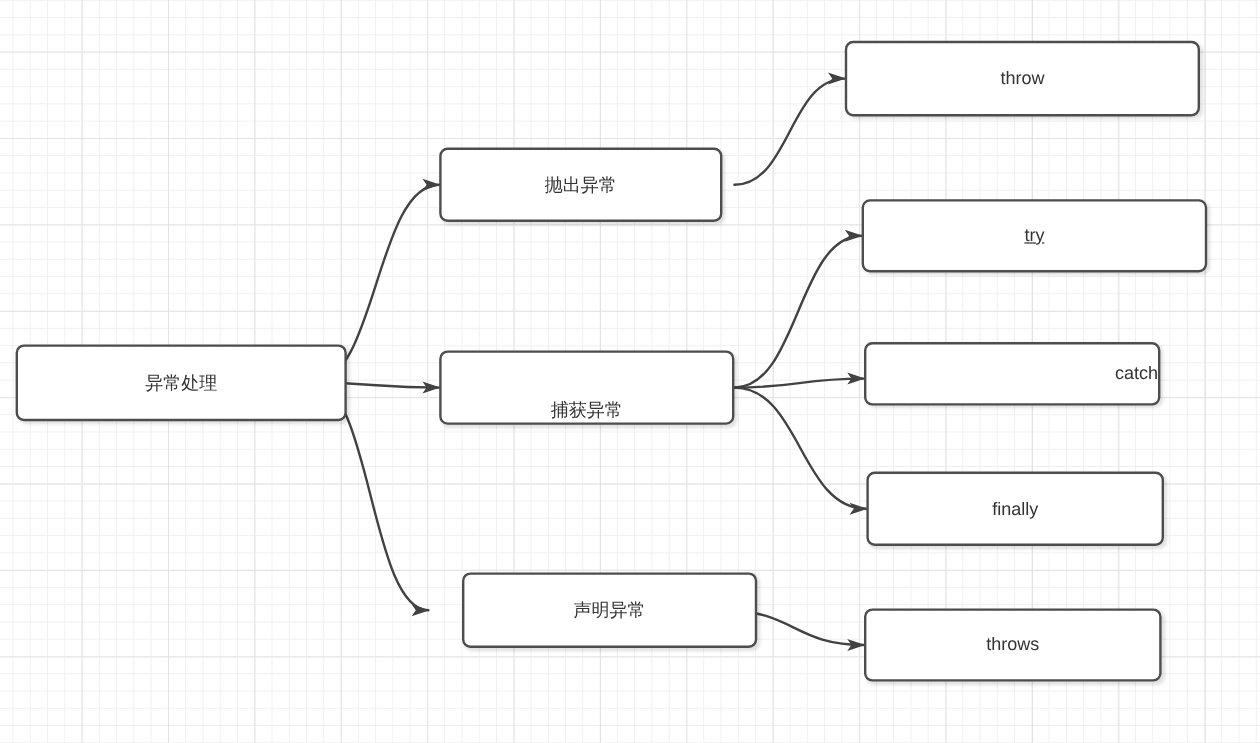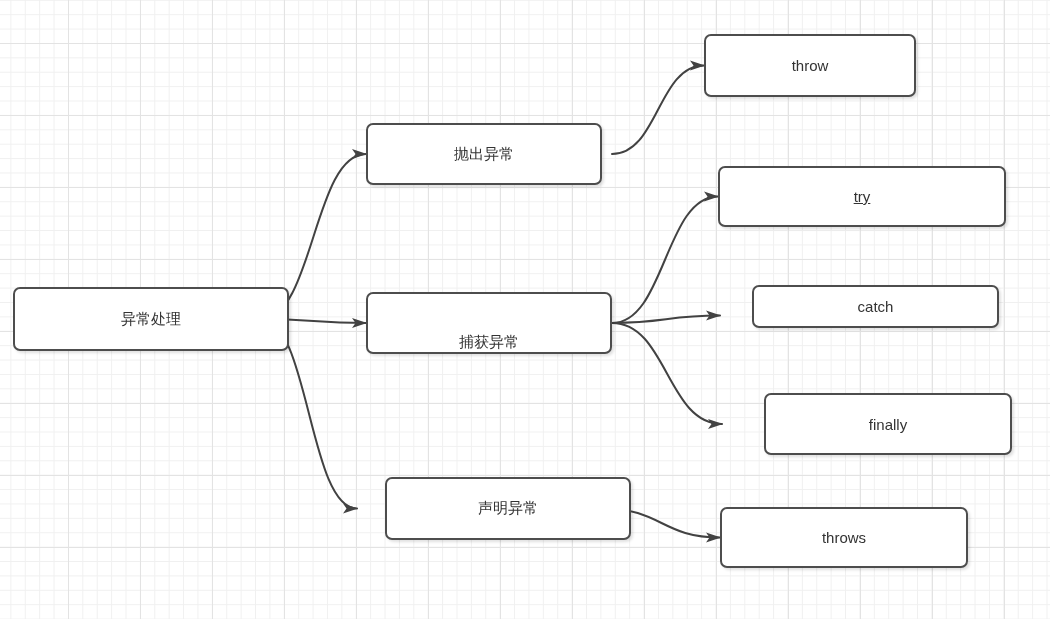--- a/index.html
+++ b/index.html
@@ -73,29 +73,29 @@
       </div>
       <div class="node" style="left: 366px; top: 123px; width: 236px; height: 62px;">
         <span class="node-label">抛出异常</span>
       </div>
       <div class="node" style="left: 366px; top: 292px; width: 246px; height: 62px; align-items: flex-end;">
         <span class="node-label">捕获异常</span>
       </div>
       <div class="node" style="left: 357px; top: 477px; width: 246px; height: 63px; margin-left: 28px;">
         <span class="node-label">声明异常</span>
       </div>
-      <div class="node" style="left: 704px; top: 34px; width: 212px; height: 63px; align-items: center;">
+      <div class="node" style="left: 704px; top: 34px; width: 296px; height: 63px; align-items: center;">
         <span class="node-label">throw</span>
       </div>
       <div class="node" style="left: 718px; top: 166px; width: 288px; height: 61px; text-decoration: underline;">
         <span class="node-label">try</span>
       </div>
-      <div class="node" style="left: 752px; top: 285px; width: 247px; height: 43px;">
+      <div class="node" style="left: 720px; top: 285px; width: 247px; height: 53px; justify-content: flex-end;">
         <span class="node-label">catch</span>
       </div>
-      <div class="node" style="left: 764px; top: 393px; width: 248px; height: 62px;">
+      <div class="node" style="left: 722px; top: 393px; width: 248px; height: 62px;">
         <span class="node-label">finally</span>
       </div>
       <div class="node" style="left: 720px; top: 507px; width: 248px; height: 61px;">
         <span class="node-label">throws</span>
       </div>
     </div>
 </div>
 
 </body></html>

